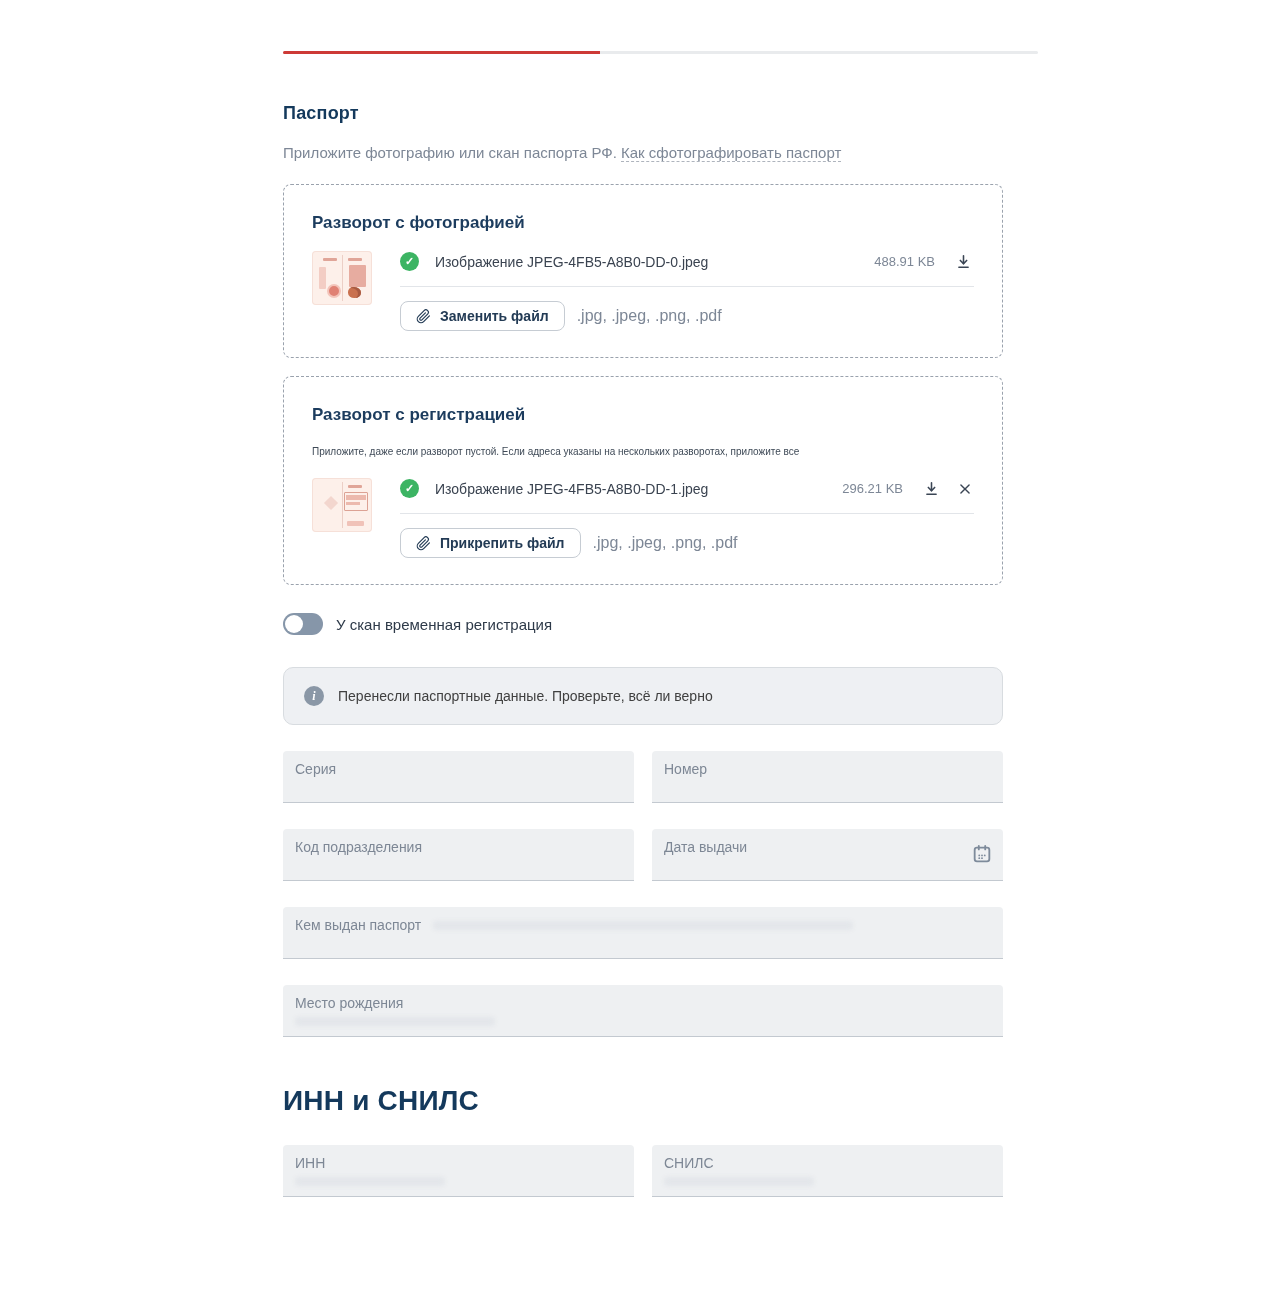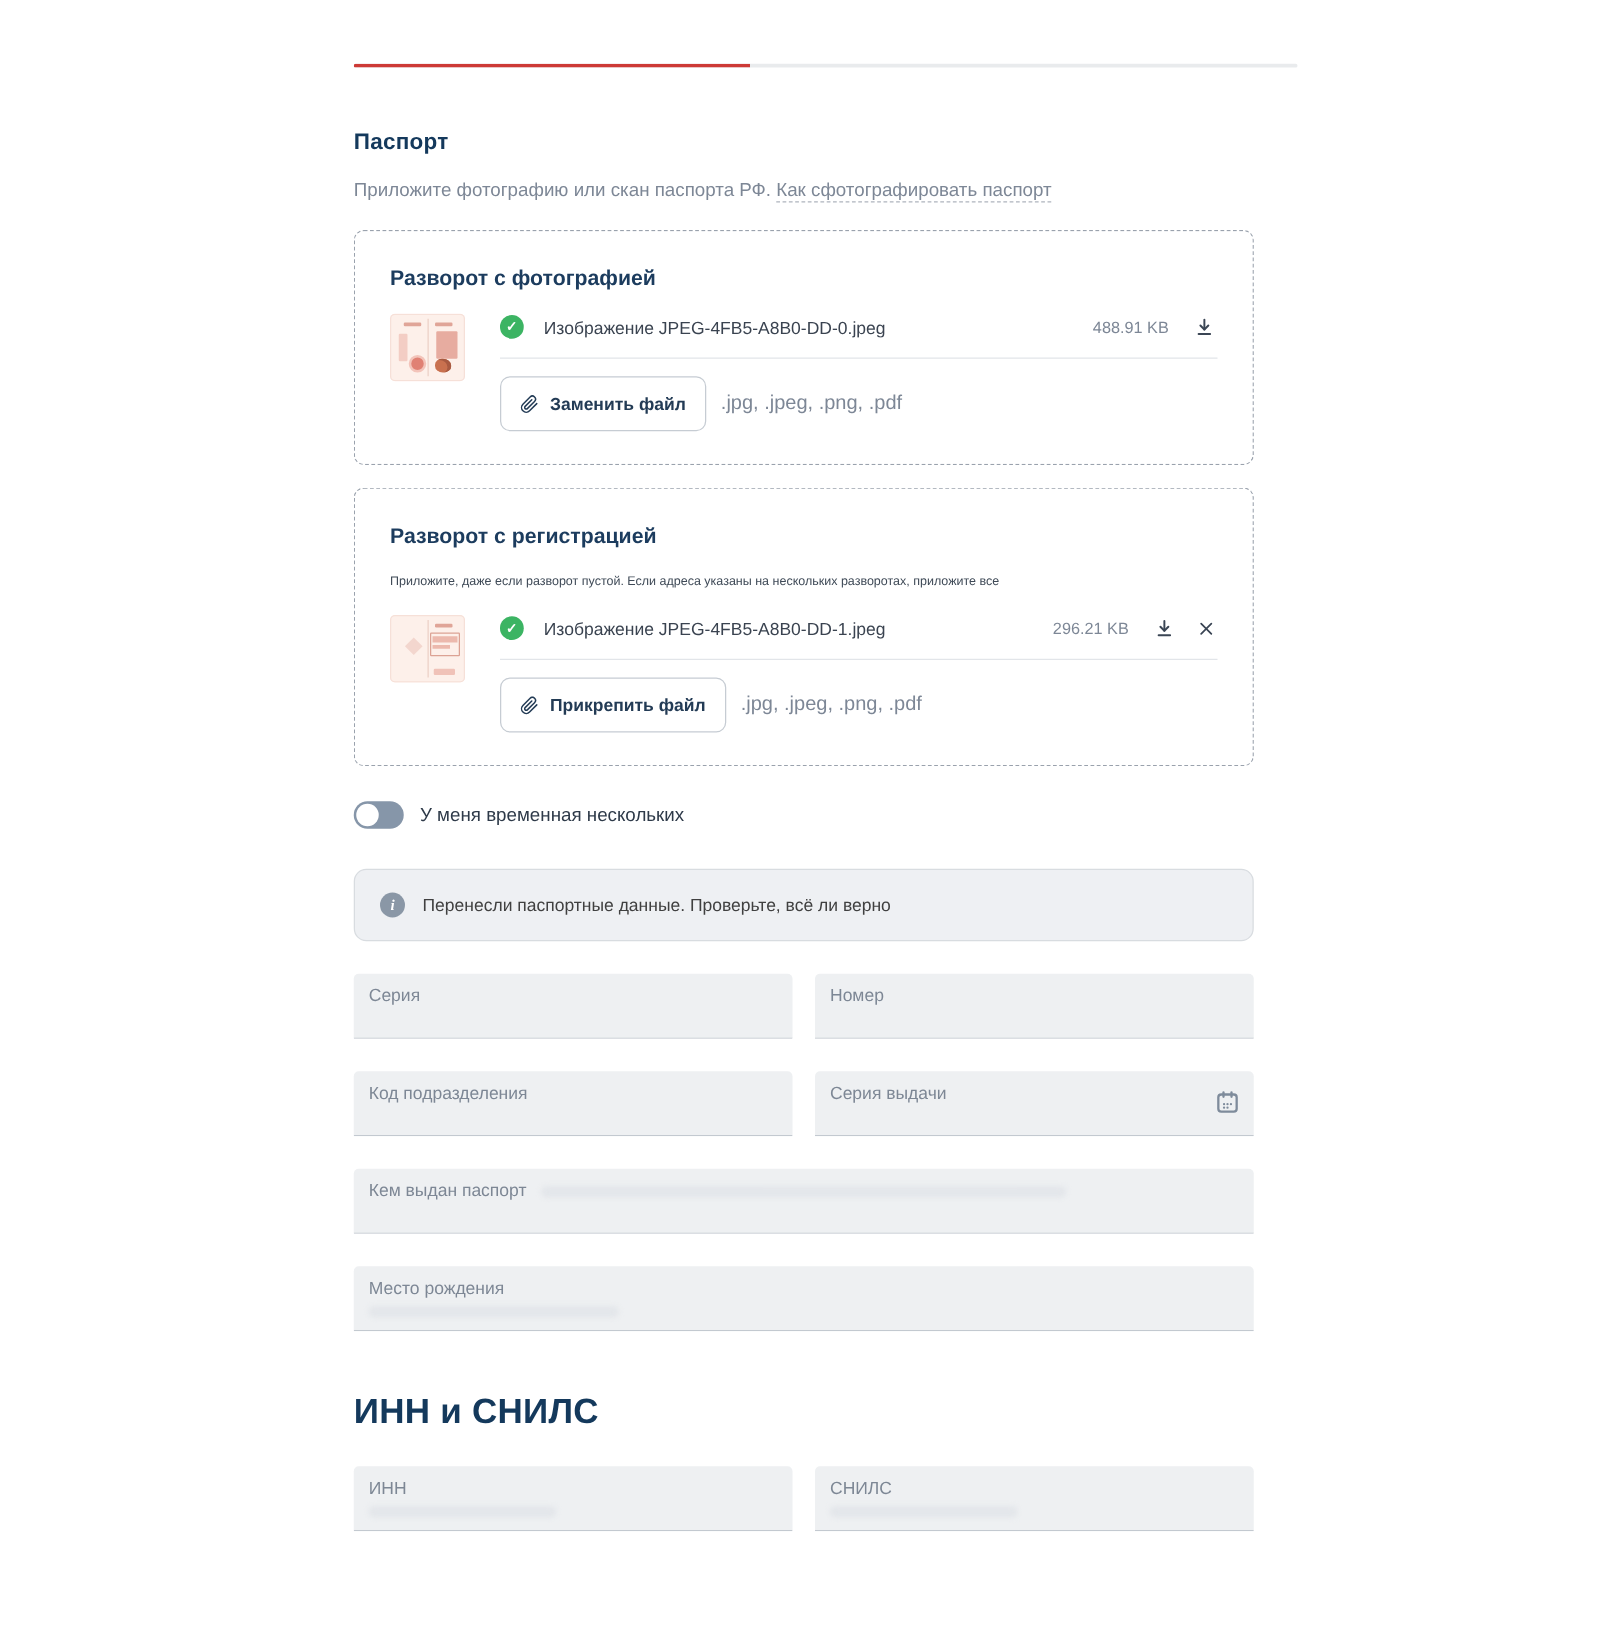--- a/index.html
+++ b/index.html
@@ -29,21 +29,21 @@
 
   .file-row { display:flex; align-items:center; padding-bottom:14px; border-bottom:1px solid #e2e5e9; }
   .check-badge { flex:none; width:19px; height:19px; border-radius:50%; background:#3cb463; color:#fff; font-size:11px; font-weight:bold; display:flex; align-items:center; justify-content:center; }
   .file-name { margin-left:16px; font-size:14px; color:#3a4350; white-space:nowrap; overflow:hidden; text-overflow:ellipsis; }
   .file-size { margin-left:auto; font-size:13px; color:#7d8796; white-space:nowrap; }
   .icon-btn { background:none; border:none; cursor:pointer; padding:2px; display:flex; align-items:center; color:#3a4554; }
   .icon-btn.dl { margin-left:18px; }
   .icon-btn.rm { margin-left:14px; }
 
   .attach-row { display:flex; align-items:center; margin-top:14px; }
-  .attach-btn { display:flex; align-items:center; gap:9px; background:#fff; border:1px solid #c6ccd3; border-radius:8px; padding:7px 15px; height:44px; cursor:pointer; color:#233b55; font-family:inherit; }
+  .attach-btn { display:flex; align-items:center; gap:9px; background:#fff; border:1px solid #c6ccd3; border-radius:8px; padding:7px 15px; height:30px; cursor:pointer; color:#233b55; font-family:inherit; }
   .attach-btn .lbl { font-size:14px; font-weight:bold; line-height:18px; color:#233b55; }
   .formats { margin-left:12px; font-size:16px; color:#7d8796; }
 
   
   .thumb { position:relative; flex:none; width:60px; height:54px; border-radius:4px; background:#fdf0ea; box-shadow:0 0 0 1px #f6e0d8 inset; }
   .thumb i { position:absolute; display:block; }
   .t-divider { left:50%; top:4px; bottom:4px; width:1px; background:#eccfc6; }
   .t-dash-l { top:7px; left:11px; width:14px; height:3px; background:#e0a598; border-radius:1px; }
   .t-dash-r { top:7px; right:10px; width:14px; height:3px; background:#e0a598; border-radius:1px; }
   .t-bar { top:16px; left:7px; width:7px; height:22px; background:#f3cdc4; border-radius:1px; }
@@ -185,21 +185,21 @@
             <span class="formats">.jpg, .jpeg, .png, .pdf</span>
           </div>
         </div>
       </div>
     </section>
 
     <div class="toggle-row">
       <div class="toggle" role="switch" aria-checked="false">
         <div class="toggle-knob"></div>
       </div>
-      <span class="toggle-label">У меня временная нескольких</span>
+      <span class="toggle-label">У скан временная регистрация</span>
     </div>
 
     <div class="notice">
       <span class="info-badge">i</span>
       <span class="notice-text">Перенесли паспортные данные. Проверьте, всё ли верно</span>
     </div>
 
     <div class="field-grid">
       <div class="field">
         <span class="field-label">Серия</span>
@@ -207,21 +207,21 @@
       <div class="field">
         <span class="field-label">Номер</span>
       </div>
     </div>
 
     <div class="field-grid">
       <div class="field">
         <span class="field-label">Код подразделения</span>
       </div>
       <div class="field">
-        <span class="field-label">Серия выдачи</span>
+        <span class="field-label">Дата выдачи</span>
         <span class="field-icon">
           <svg width="22" height="22" viewBox="0 0 24 24" fill="none" stroke="currentColor" stroke-width="2" stroke-linecap="round">
             <rect x="4" y="5" width="16" height="15" rx="2.5" fill="none"></rect>
             <line x1="8.5" y1="3.2" x2="8.5" y2="7"></line>
             <line x1="15.5" y1="3.2" x2="15.5" y2="7"></line>
             <circle cx="9" cy="13.5" r="1" fill="currentColor" stroke="none"></circle>
             <circle cx="12" cy="13.5" r="1" fill="currentColor" stroke="none"></circle>
             <circle cx="15" cy="13.5" r="1" fill="currentColor" stroke="none"></circle>
             <circle cx="9" cy="16.5" r="1" fill="currentColor" stroke="none"></circle>
             <circle cx="12" cy="16.5" r="1" fill="currentColor" stroke="none"></circle>

